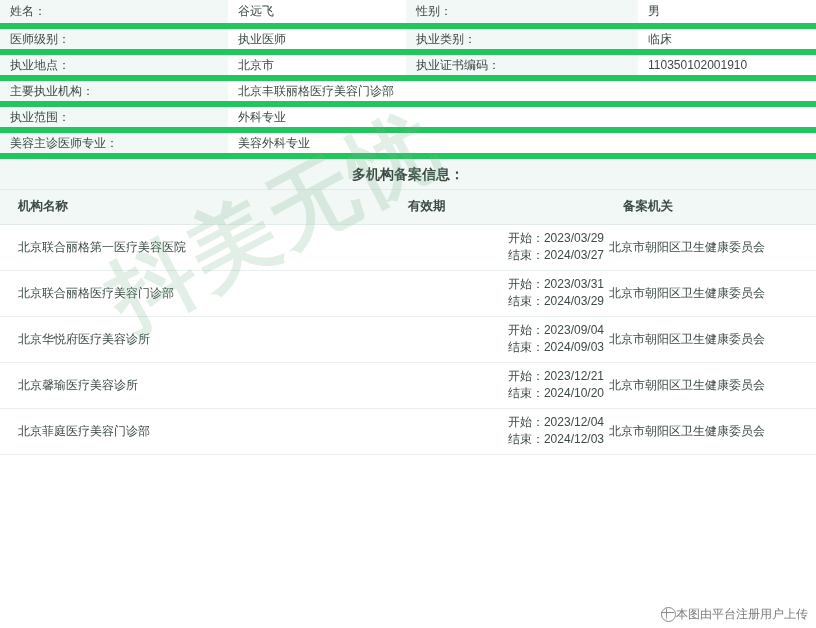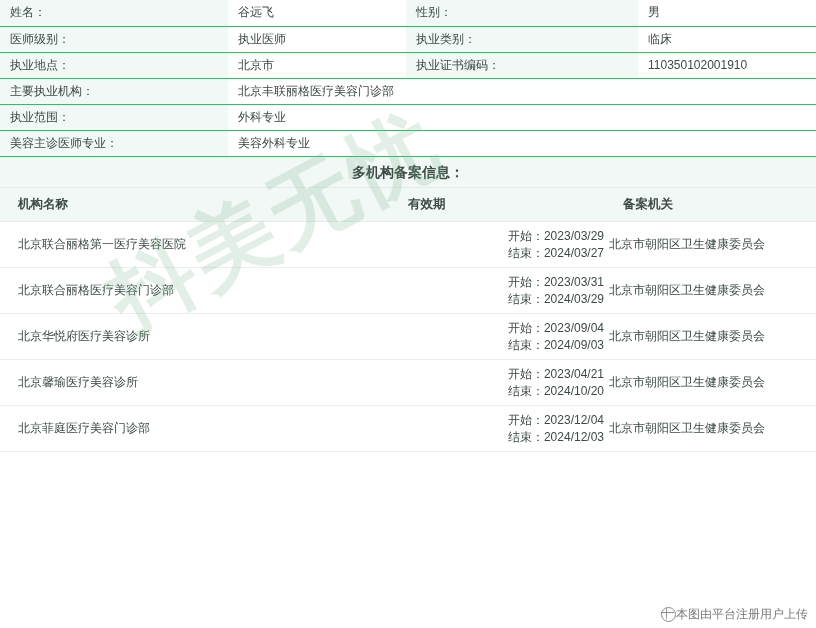--- a/index.html
+++ b/index.html
@@ -19,21 +19,21 @@
   .doc {
     width: 816px;
     position: relative;
   }
   table.info {
     border-collapse: collapse;
     width: 816px;
     table-layout: fixed;
   }
   table.info td {
-    border-bottom: 1px solid #22c55e;
+    border-bottom: 6px solid #22c55e;
     height: 26px;
     padding: 0 0 0 10px;
     vertical-align: middle;
     font-size: 12px;
     color: #3c4a44;
     box-sizing: border-box;
   }
   td.lbl {
     background: #f2f8f5;
     width: 228px;
@@ -232,21 +232,21 @@
         <td class="c-name">北京华悦府医疗美容诊所</td>
         <td class="c-date">
           <span class="date-line">开始：2023/09/04</span>
           <span class="date-line">结束：2024/09/03</span>
         </td>
         <td class="c-org">北京市朝阳区卫生健康委员会</td>
       </tr>
       <tr>
         <td class="c-name">北京馨瑜医疗美容诊所</td>
         <td class="c-date">
-          <span class="date-line">开始：2023/04/21</span>
+          <span class="date-line">开始：2023/12/21</span>
           <span class="date-line">结束：2024/10/20</span>
         </td>
         <td class="c-org">北京市朝阳区卫生健康委员会</td>
       </tr>
       <tr>
         <td class="c-name">北京菲庭医疗美容门诊部</td>
         <td class="c-date">
           <span class="date-line">开始：2023/12/04</span>
           <span class="date-line">结束：2024/12/03</span>
         </td>

